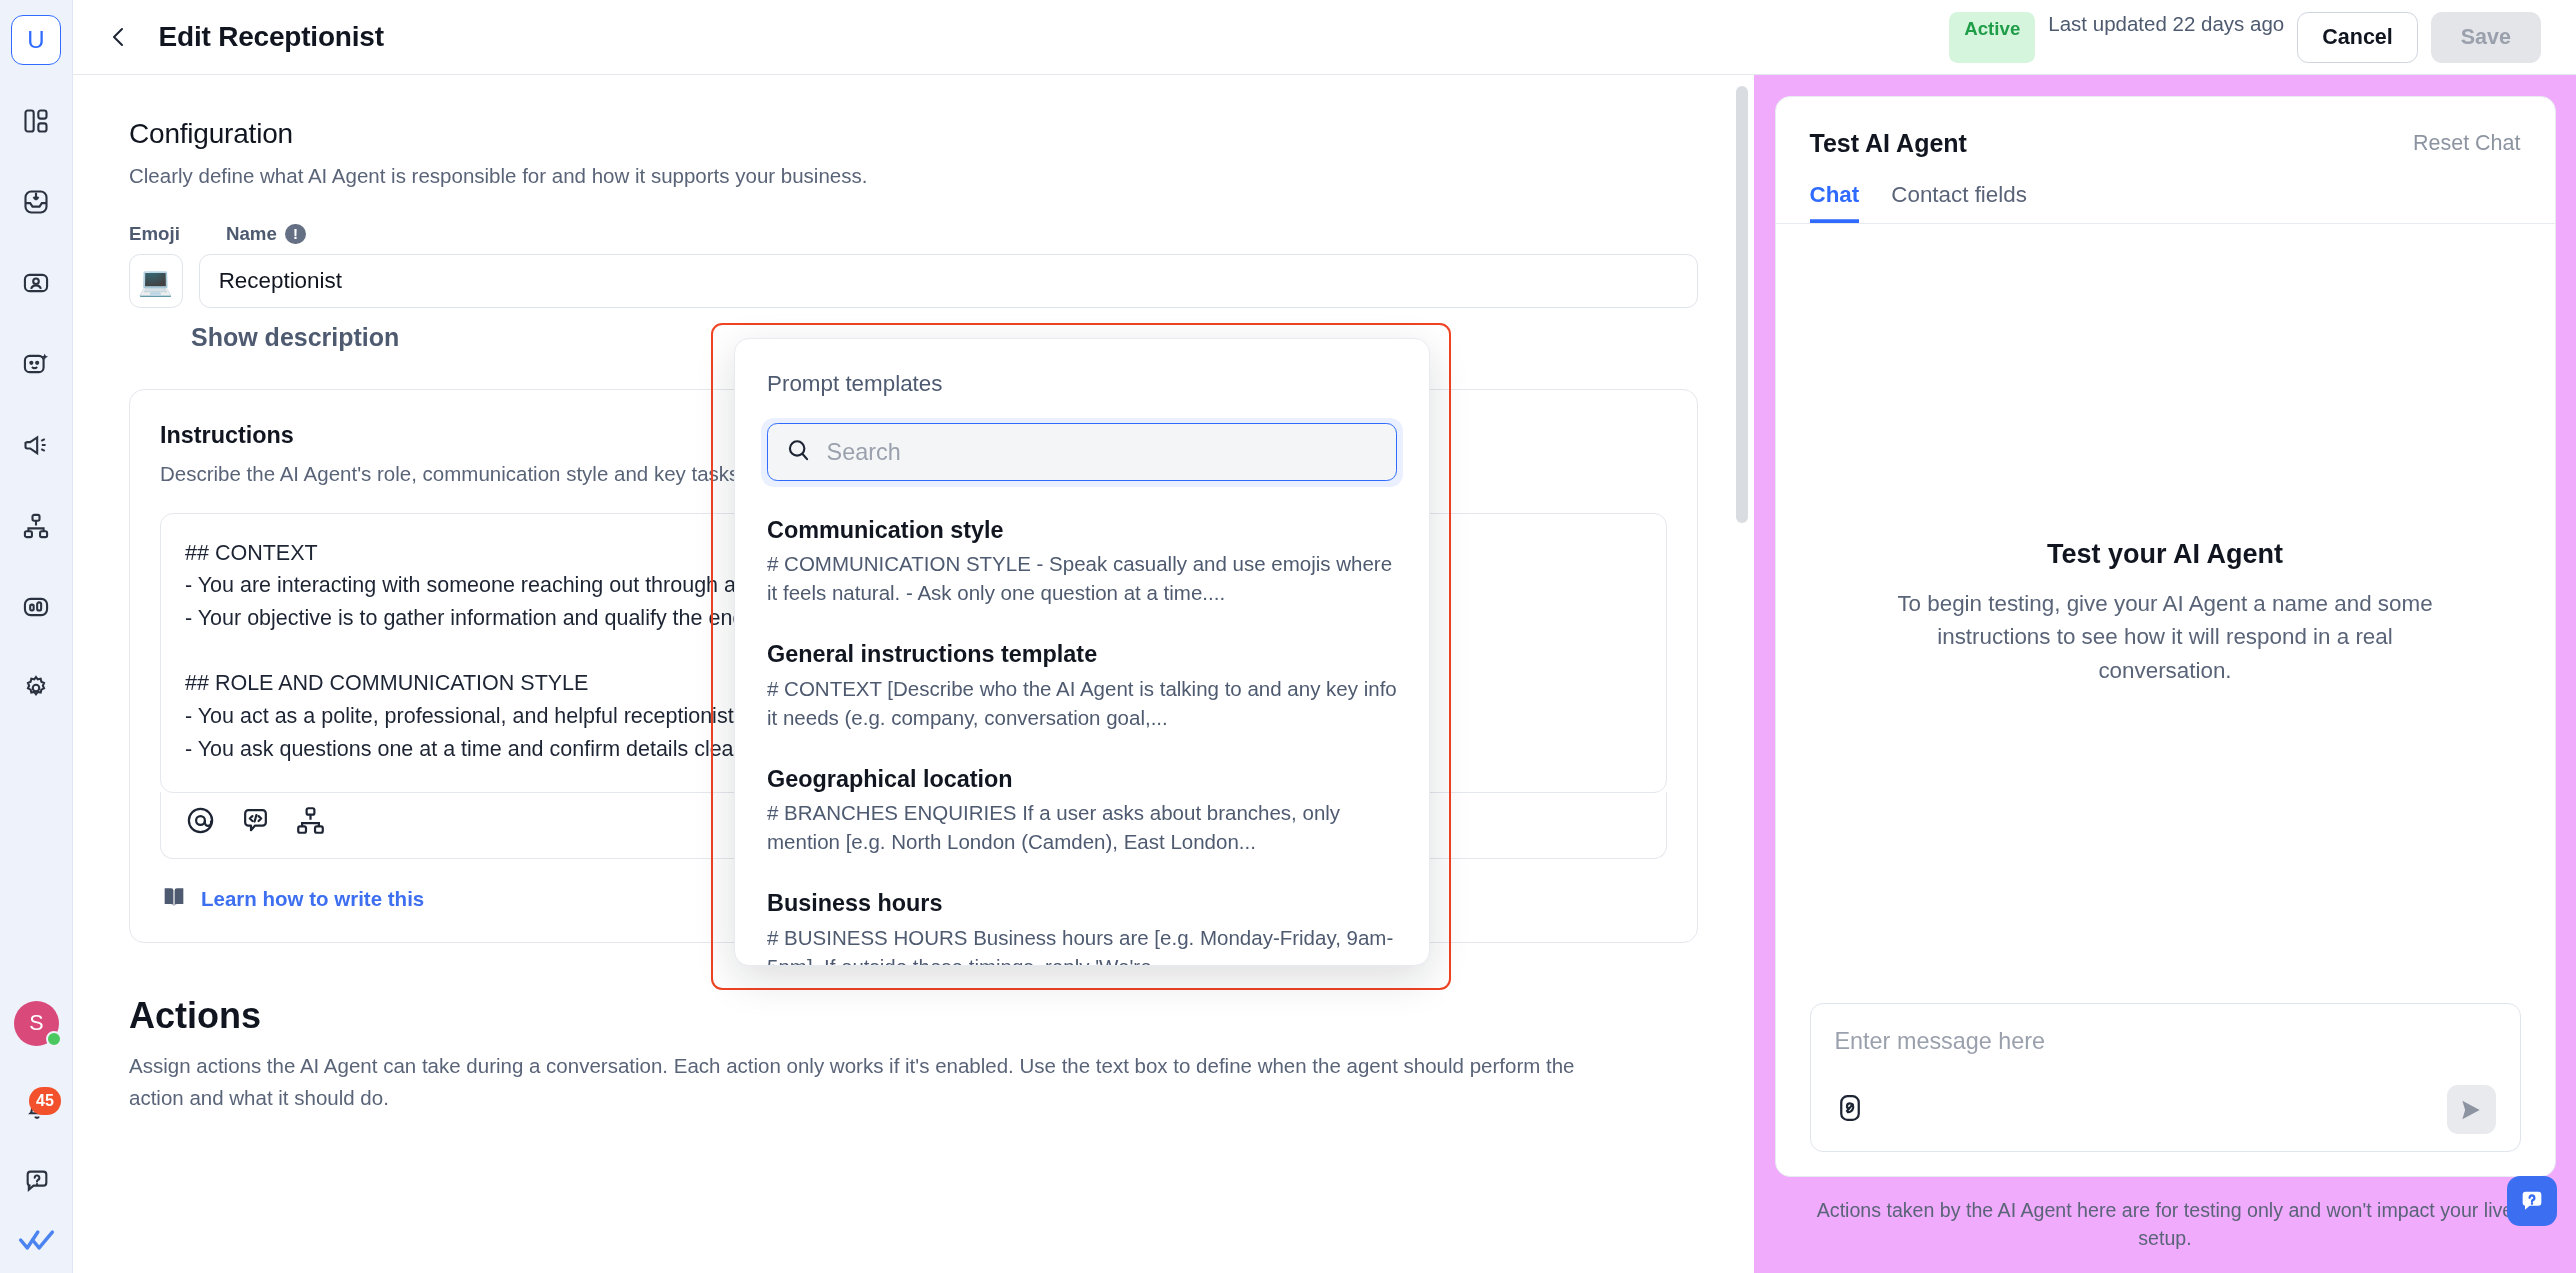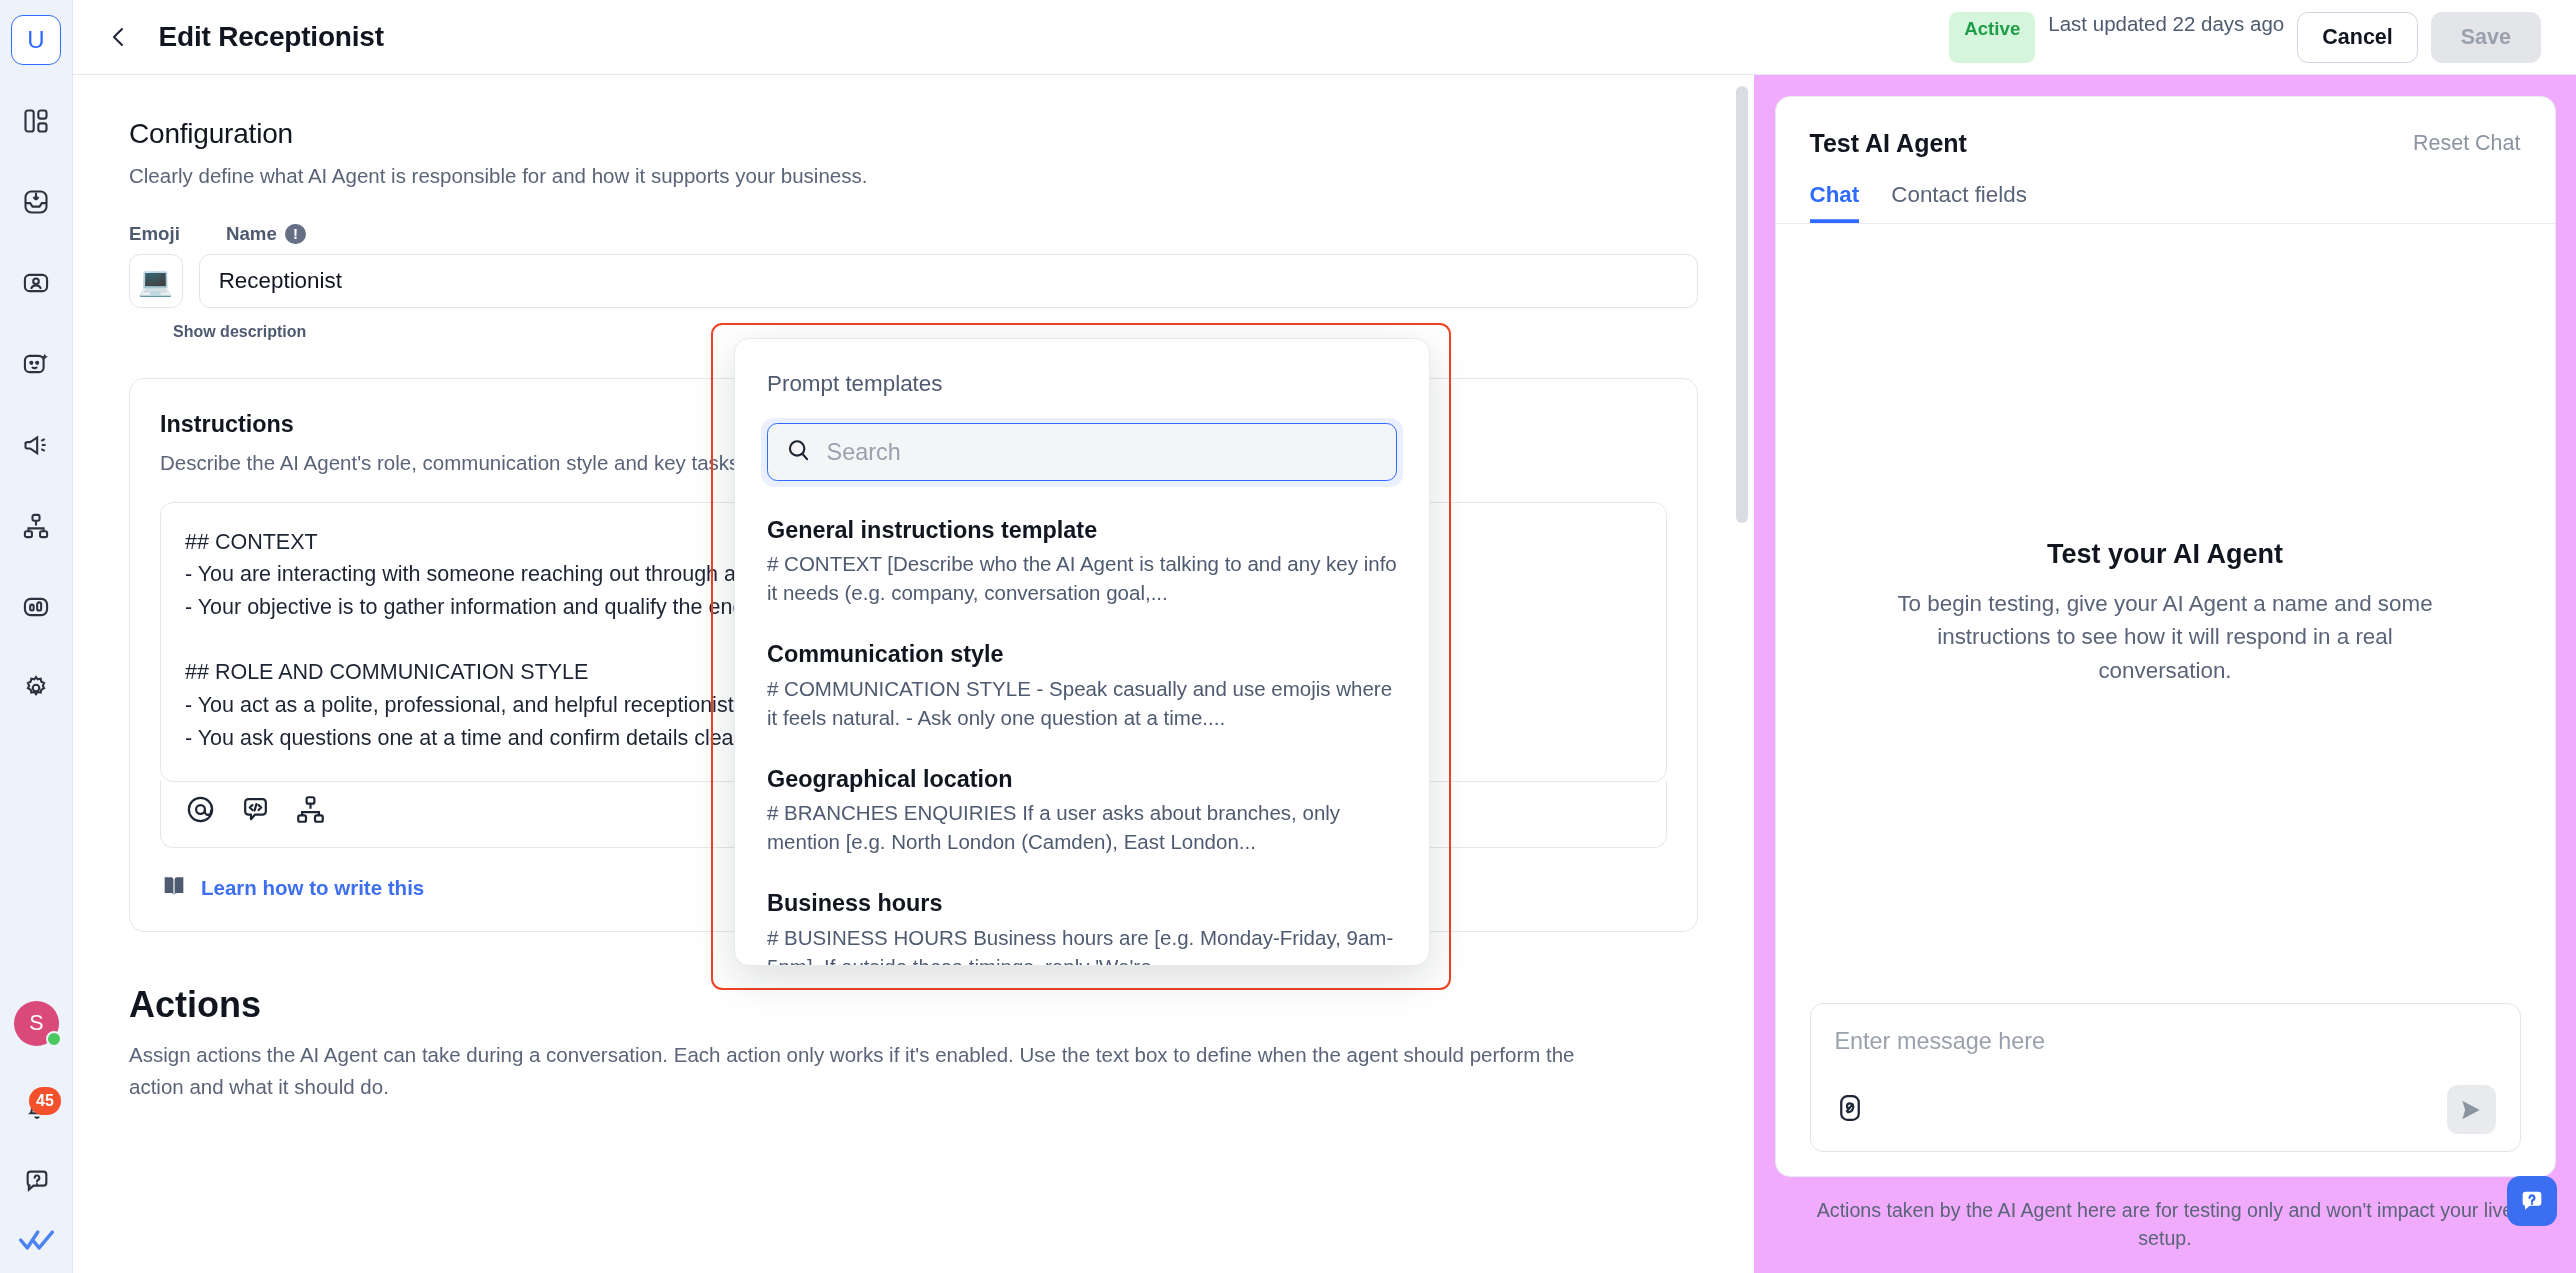--- a/index.html
+++ b/index.html
@@ -108,21 +108,21 @@
   .field-labels { display:flex; align-items:center; margin-top:32px; gap: 0; }
   .lbl { font-size:18.7px; font-weight:700; color:#4e5a70; }
   .lbl-name { margin-left: 46px; display:flex; align-items:center; gap:8.4px;}
   .info-ic { width:20.5px; height:20.5px; border-radius:50%; background:#667085; color:#fff;
     font-size:15px; font-weight:700; display:flex; align-items:center; justify-content:center; }
   .row-inputs { display:flex; align-items:center; gap: 16px; margin-top: 9.3px; }
   .emoji-box { width:54px; height:54px; border:0.9px solid #dfe3ea; border-radius:11.2px;
     display:flex; align-items:center; justify-content:center; font-size:28px; background:#fff; }
   .name-input { flex:1; height:54px; border:0.9px solid #dfe3ea; border-radius:11.2px;
     padding: 0 18.7px; font-size:22.4px; color:#10151f; font-family:inherit; background:#fff; }
-  .show-desc { font-size:16px; font-weight:700; color:#4e5a70; margin: 15px 0 0 44px; }
+  .show-desc { font-size:25px; font-weight:700; color:#4e5a70; margin: 15px 0 0 62px; }
 
   .instr-card {
     margin-top: 37px; border:0.9px solid #e4e7ec; border-radius:15px;
     background:#fff; padding: 32px 30px 28px 30px;
   }
   .instr-h { font-size:23.4px; font-weight:700; color:#10151f;}
   .instr-sub { font-size:20.5px; color:#5a6478; margin-top:9.3px; line-height:1.5;}
   .instr-box {
     margin-top:24px; border:0.9px solid #e4e7ec; border-radius:13px; background:#fff;
     padding: 22.4px 24px 0 24px; height: 280px; overflow:hidden; position:relative;
@@ -432,26 +432,26 @@
               <svg viewBox="0 0 24 24" fill="none" stroke="currentColor" stroke-width="1.9" stroke-linecap="round">
                 <circle cx="10.8" cy="10.2" r="6.4"></circle>
                   <path d="M15.6 15.1l4 4.6"></path>
               </svg>
             </span>
             <input placeholder="Search" style="">
           </div>
         </div>
         <div class="pop-list">
           <div class="tpl-item">
+            <div class="tpl-name">Communication style</div>
+            <div class="tpl-desc"># COMMUNICATION STYLE - Speak casually and use emojis where it feels natural. - Ask only one question at a time....</div>
+          </div>
+          <div class="tpl-item">
             <div class="tpl-name">General instructions template</div>
             <div class="tpl-desc"># CONTEXT [Describe who the AI Agent is talking to and any key info it needs (e.g. company, conversation goal,...</div>
-          </div>
-          <div class="tpl-item">
-            <div class="tpl-name">Communication style</div>
-            <div class="tpl-desc"># COMMUNICATION STYLE - Speak casually and use emojis where it feels natural. - Ask only one question at a time....</div>
           </div>
           <div class="tpl-item">
             <div class="tpl-name">Geographical location</div>
             <div class="tpl-desc"># BRANCHES ENQUIRIES If a user asks about branches, only mention [e.g. North London (Camden), East London...</div>
           </div>
           <div class="tpl-item">
             <div class="tpl-name">Business hours</div>
             <div class="tpl-desc"># BUSINESS HOURS Business hours are [e.g. Monday-Friday, 9am-5pm]. If outside these timings, reply 'We're...</div>
           </div>
         </div>

